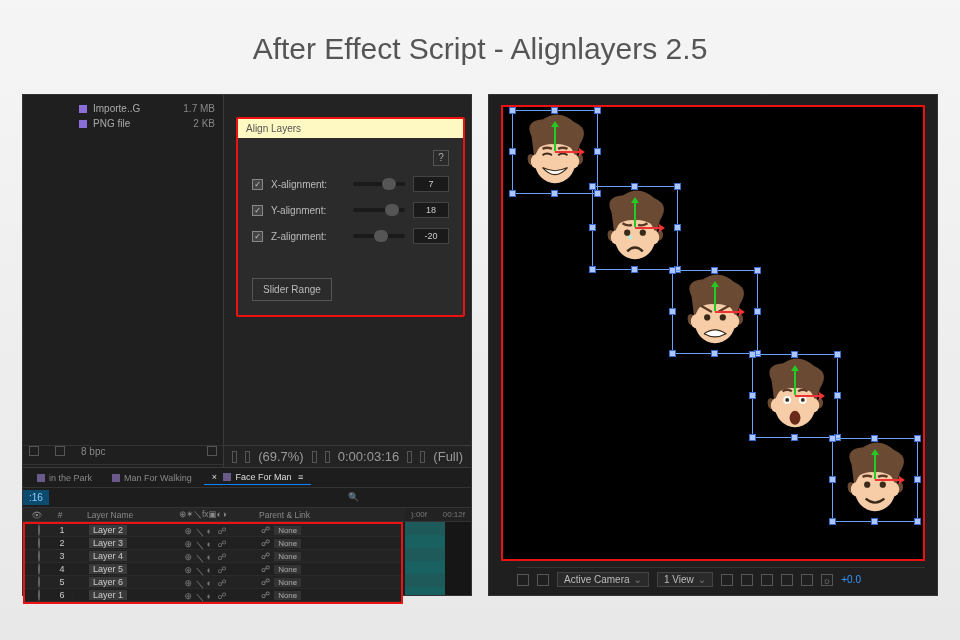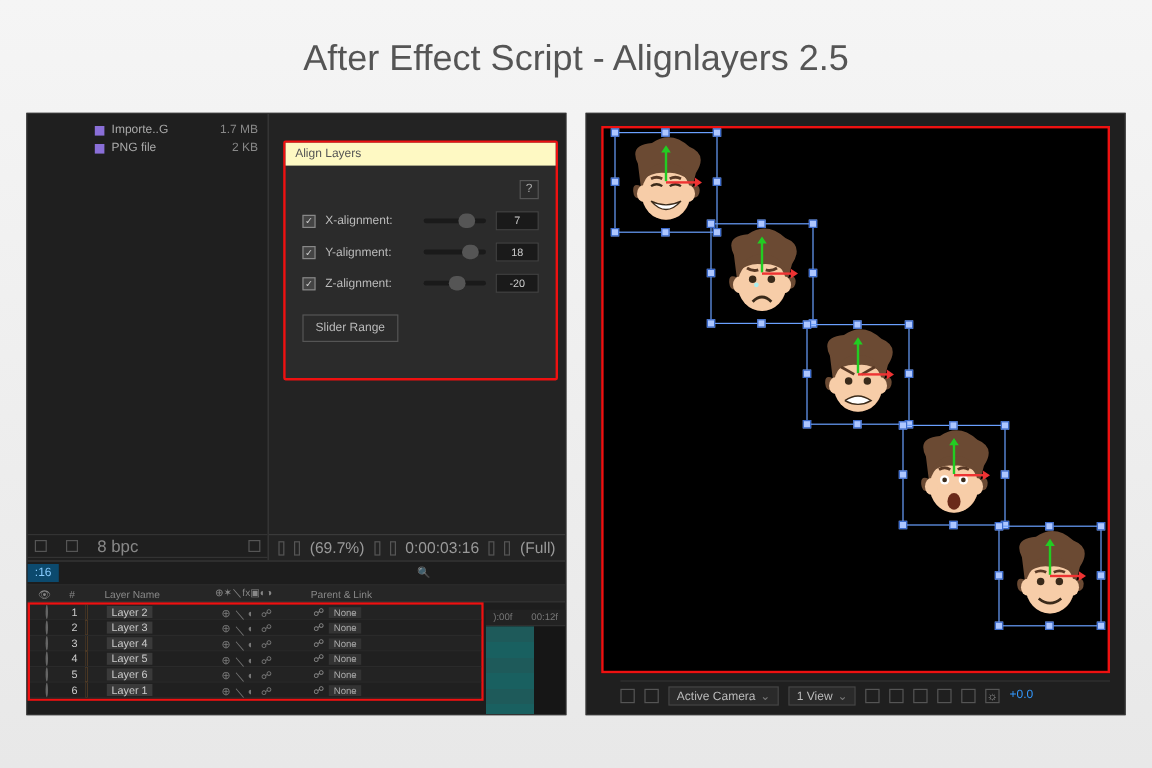--- a/index.html
+++ b/index.html
@@ -35,22 +35,22 @@
     padding: 6px 8px; font-size: 10px; color: #aaa;
   }
   .proj-row { display: flex; align-items: center; gap: 6px; padding: 2px 0 2px 48px; }
   .proj-bullet { width: 8px; height: 8px; background: #8a6fd8; }
   .proj-name { color: #aaa; }
   .proj-size { margin-left: auto; color: #888; }
 
   .proj-footer {
     position: absolute; left: 0; top: 350px; width: 200px; height: 20px;
     border-top: 1px solid #333; border-bottom: 1px solid #333;
-    display: flex; align-items: center; gap: 16px; padding: 0 6px;
-    font-size: 14px; color: #888;
+    display: flex; align-items: flex-start; gap: 16px; padding: 0 6px;
+    font-size: 10px; color: #888;
   }
   .proj-footer .sq { width: 10px; height: 10px; border: 1px solid #555; }
 
   .comp-area {
     position: absolute; top: 0; left: 200px; right: 0; height: 372px;
     background: #232323; border-left: 1px solid #3a3a3a;
   }
   .align-dialog {
     position: absolute; top: 22px; left: 12px; right: 6px; height: 200px;
     background: #2b2b2b; border: 2px solid #e11; border-radius: 2px;
@@ -79,21 +79,21 @@
   }
   .align-slider .thumb {
     position: absolute; top: -4px; width: 14px; height: 12px;
     background: #555; border-radius: 7px;
   }
   .align-val {
     width: 36px; height: 16px; background: #1a1a1a; border: 1px solid #444;
     color: #ccc; font-size: 9px; text-align: center; line-height: 14px;
   }
   .slider-range-btn {
-    margin-top: 8px; display: inline-block; padding: 5px 10px;
+    margin-top: 24px; display: inline-block; padding: 5px 10px;
     border: 1px solid #555; color: #bbb; font-size: 10px;
   }
 
   .comp-footer {
     position: absolute; bottom: 0; left: 0; right: 0; height: 22px;
     border-top: 1px solid #3a3a3a; display: flex; align-items: center;
     gap: 8px; padding: 0 8px; font-size: 13px; color: #999;
   }
   .comp-footer .ico { width: 12px; height: 12px; border: 1px solid #555; }
 
@@ -281,20 +281,31 @@
         <span class="ico"></span>
         <span class="ico"></span>
         <span>0:00:03:16</span>
         <span class="ico"></span>
         <span class="ico"></span>
         <span>(Full)</span>
       </div>
     </div>
 
     <div class="timeline-area">
+      <div class="tl-tabs">
+        <div class="tl-tab">
+            <span class="sq"></span>
+            <span>in the Park</span>
+          </div>
+        <div class="tl-tab">
+            <span class="sq"></span>
+            <span>Man For Walking</span>
+          </div>
+        <div class="tl-tab active">×&nbsp;<span class="sq"></span><span>Face For Man</span>&nbsp;≡</div>
+      </div>
 
       <div class="tl-toolbar">
         <span class="tl-time">:16</span>
         <span class="ico">🔍</span>
         <span class="ico"></span>
         <span class="ico"></span>
         <span class="ico"></span>
         <span class="ico"></span>
         <span class="ico"></span>
         <span class="ico"></span>

